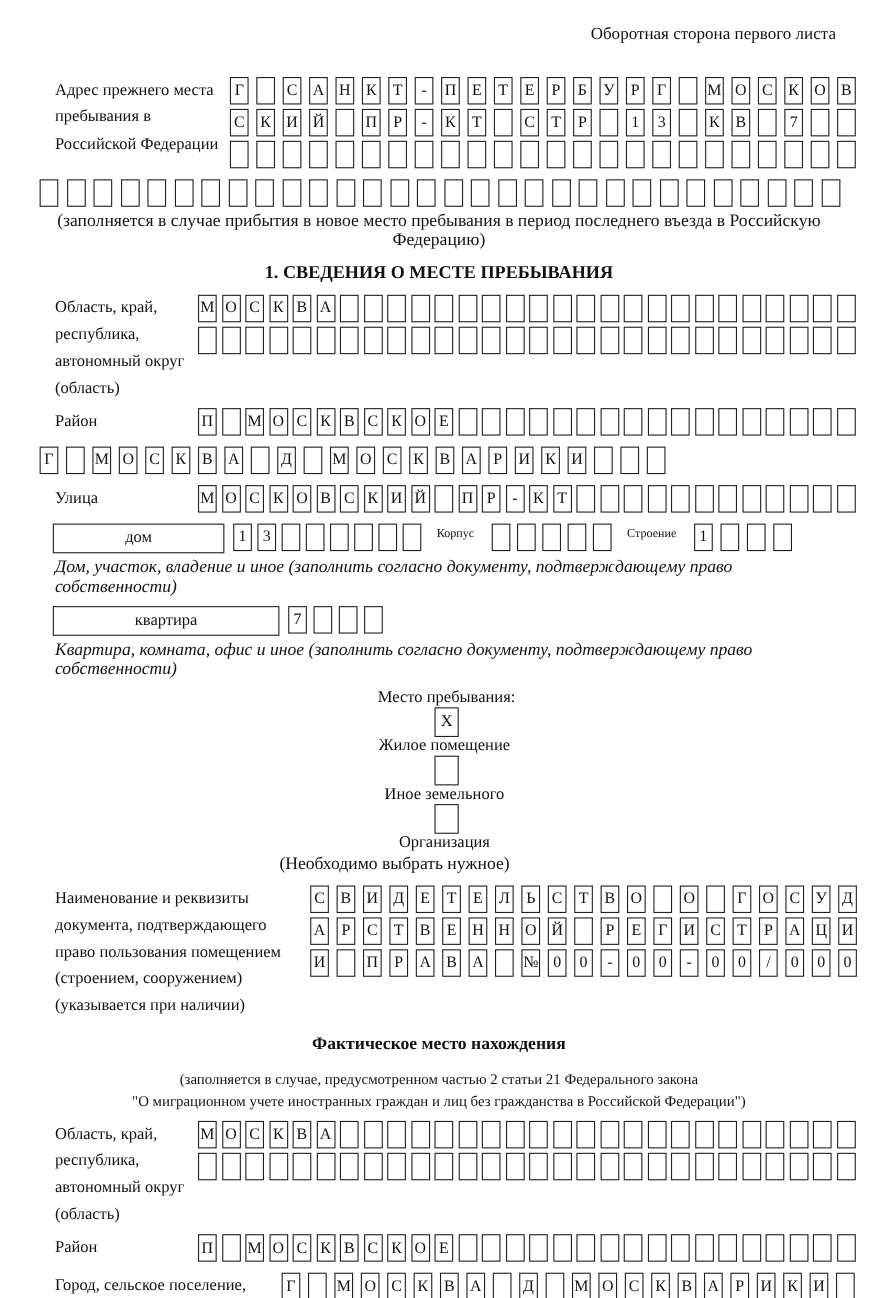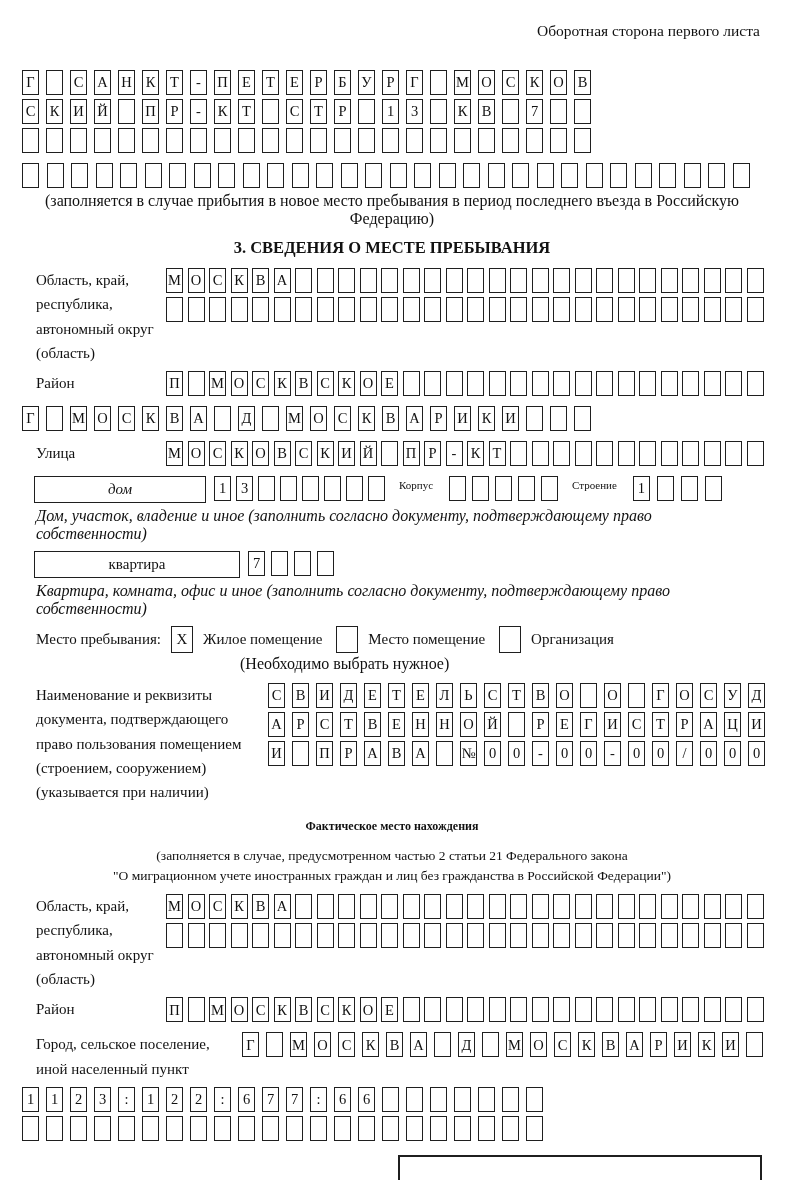--- a/index.html
+++ b/index.html
@@ -1,21 +1,21 @@
 <!DOCTYPE html>
 <html><head>
 <meta charset="utf-8">
 <style>
   html,body{margin:0;padding:0;background:#fff;}
   body{
     width:800px;height:1180px;overflow:hidden;
     font-family:"Liberation Serif","DejaVu Serif",serif;
     color:#111;
   }
-  .page{width:800px;height:1180px;box-sizing:border-box;padding:14px 38px 0 22px;}
+  .page{width:800px;height:1180px;box-sizing:border-box;padding:14px 38px 0 36px;}
   .header-title{text-align:right;font-size:15.5px;margin:8px 2px 30px 0;}
 
   .field{display:flex;align-items:flex-start;margin-bottom:6px;}
   .flabel{flex:none;font-size:15px;line-height:1.62;margin-left:14px;box-sizing:border-box;padding-right:6px;}
   .w145{width:159px;}
   .w116{width:130px;}
   .w192{width:206px;}
   .w218{width:232px;}
   .rows{flex:1;min-width:0;}
   .rows .cells{margin-bottom:4px;}
@@ -28,48 +28,49 @@
     font-size:14.5px;line-height:1;
   }
   .g7{gap:7px;} .g75{gap:7.5px;} .g45{gap:4.5px;} .g5{gap:5px;} .g6{gap:6px;}
   .cb .cell{width:22px;height:27px;font-size:15px;}
 
   .fullrow{margin:0 0 4px 0;}
   .note{font-size:16px;}
   .note.center{text-align:center;margin:2px 0 10px 0;}
   .note.indent{margin:2px 0 8px 14px;font-style:italic;}
   .sec-title{font-size:16.5px;font-weight:bold;text-align:center;margin:10px 0 10px 0;}
-  .sub-title{font-size:12px;font-weight:bold;text-align:center;margin:14px 0 12px 0;}
+  .sub-title{font-size:16px;font-weight:bold;text-align:center;margin:14px 0 12px 0;}
 
   .house-row{display:flex;align-items:flex-start;margin:4px 0 4px 12px;}
   .bigbox{
     flex:none;height:27px;box-sizing:border-box;border:1.8px solid #1f1f1f;
     display:flex;align-items:center;justify-content:center;font-size:15px;
   }
-  .w168{width:172px;font-style:italic;} .w202{width:206px;}
+  .w168{width:156px;} .w202{width:206px;}
   .inline-label{font-size:11px;margin:3px 8px 0 14px;white-space:nowrap;text-align:center;}
   .house-row .cells{margin-left:8px;margin-top:0;}
 
-  .stay-row{display:flex;align-items:center;margin:6px 0 2px 14px;font-size:15px;}
+  .stay-row{display:flex;align-items:center;margin:6px 0 2px 14px;font-size:15px;flex-direction:column;}
   .stay-row .cells{margin:0 10px;}
   .stay-row .opt{margin-right:4px;}
 
   .law-note{font-size:13.5px;text-align:center;line-height:1.5;margin-bottom:8px;}
 
   .stamp-wrap{margin:10px 0 0 376px;width:364px;}
   .stamp-box{width:364px;height:175px;box-sizing:border-box;border:2px solid #1f1f1f;background:#fff;}
 </style>
 </head>
 <body>
 
 <div class="page">
 
   <div class="header-title">Оборотная сторона первого листа</div>
 
   <div class="field">
+    <div class="flabel w145">Адрес прежнего места пребывания в Российской Федерации</div>
     <div class="rows">
       <div class="cells g7">
           <span class="cell">Г</span>
           <span class="cell"></span>
           <span class="cell">С</span>
           <span class="cell">А</span>
           <span class="cell">Н</span>
           <span class="cell">К</span>
           <span class="cell">Т</span>
           <span class="cell">-</span>
@@ -171,21 +172,21 @@
       <span class="cell"></span>
       <span class="cell"></span>
       <span class="cell"></span>
       <span class="cell"></span>
       <span class="cell"></span>
       <span class="cell"></span>
       <span class="cell"></span>
     </div>
   <div class="note center">(заполняется в случае прибытия в новое место пребывания в период последнего въезда в Российскую Федерацию)</div>
 
-  <div class="sec-title">3. СВЕДЕНИЯ О МЕСТЕ ПРЕБЫВАНИЯ</div>
+  <div class="sec-title">1. СВЕДЕНИЯ О МЕСТЕ ПРЕБЫВАНИЯ</div>
 
   <div class="field">
     <div class="flabel w116">Область, край, республика, автономный округ (область)</div>
     <div class="rows">
       <div class="cells g45">
           <span class="cell">М</span>
           <span class="cell">О</span>
           <span class="cell">С</span>
           <span class="cell">К</span>
           <span class="cell">В</span>
@@ -396,21 +397,21 @@
 
   <div class="stay-row">
     <span>Место пребывания:</span>
     <span class="cells cb">
         <span class="cell">X</span>
       </span>
     <span class="opt">Жилое помещение</span>
     <span class="cells cb">
         <span class="cell"></span>
       </span>
-    <span class="opt">Место помещение</span>
+    <span class="opt">Иное земельного</span>
     <span class="cells cb">
         <span class="cell"></span>
       </span>
     <span class="opt">Организация</span>
   </div>
   <div class="note" style="margin:2px 0 10px 218px;">(Необходимо выбрать нужное)</div>
 
   <div class="field">
     <div class="flabel w218">Наименование и реквизиты документа, подтверждающего право пользования помещением (строением, сооружением) (указывается при наличии)</div>
     <div class="rows">

